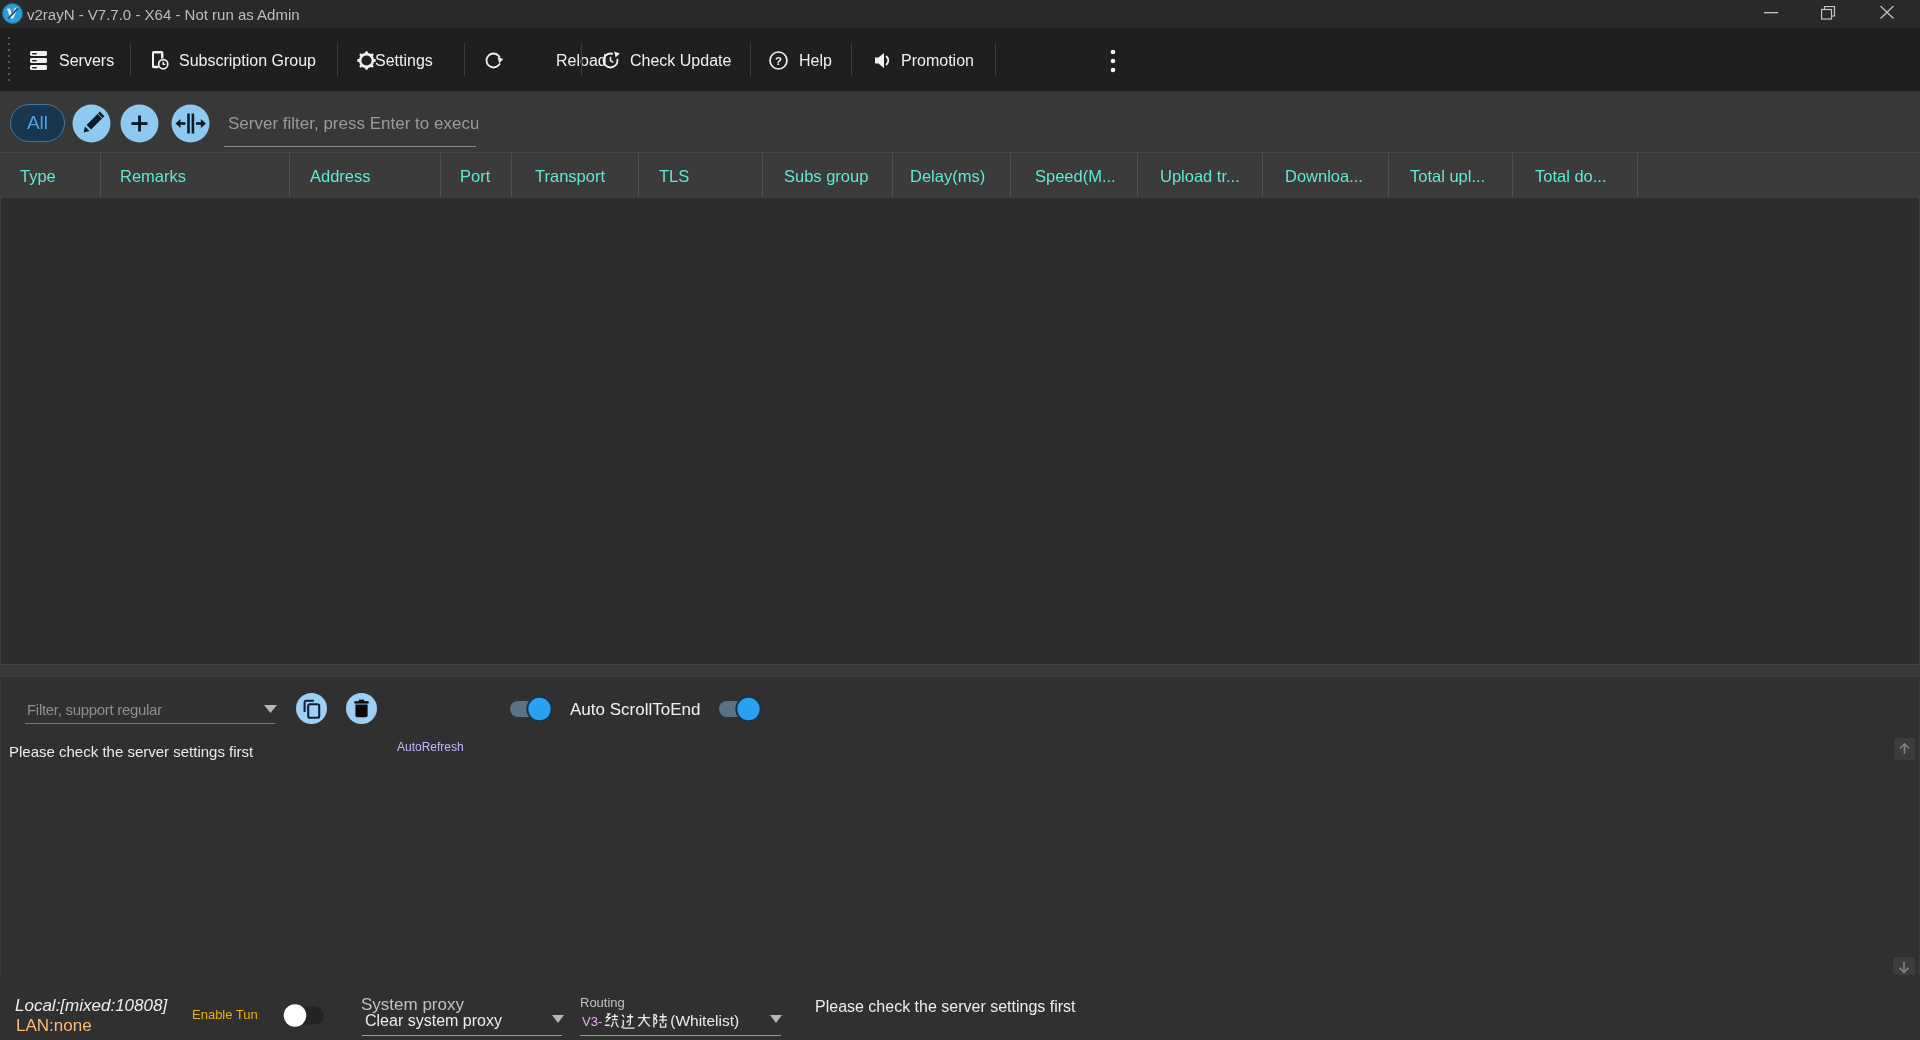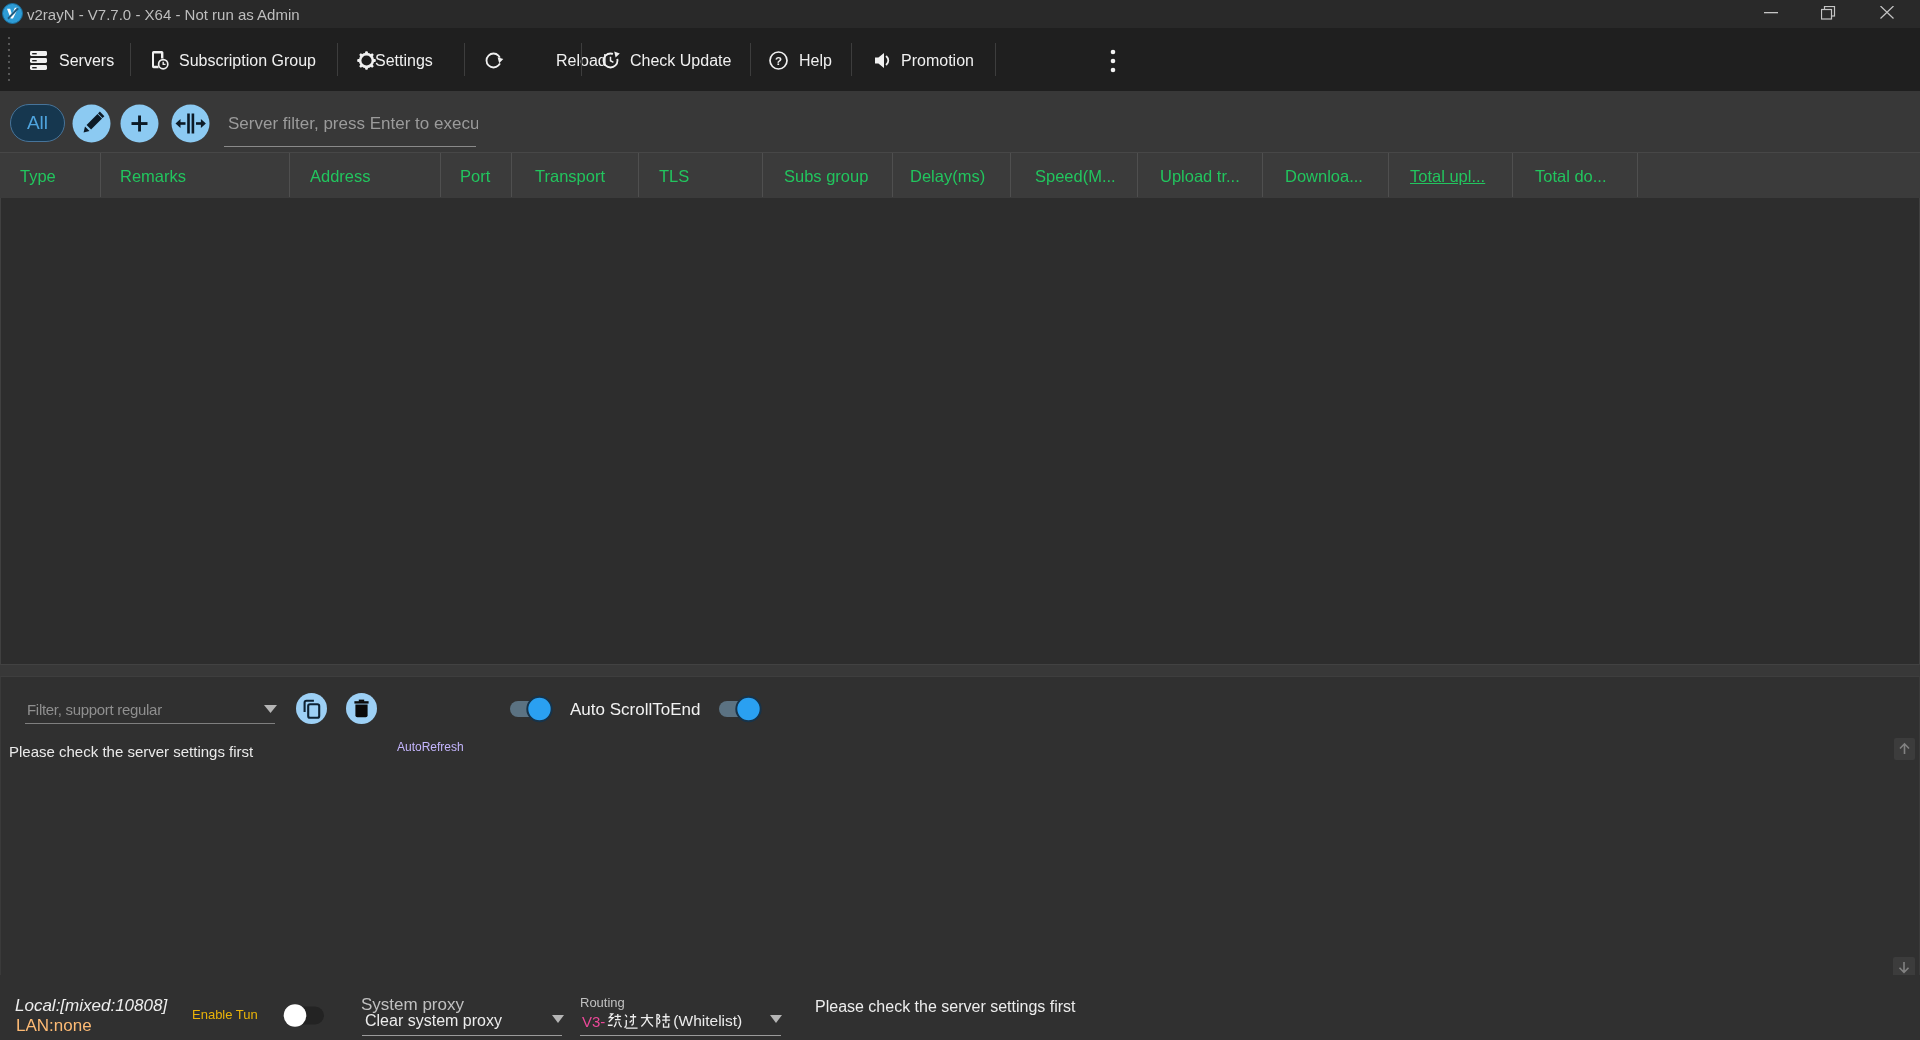--- a/index.html
+++ b/index.html
@@ -146,21 +146,21 @@
   <rect x="25" y="18.2" width="6" height="2.6" fill="#0c1a26"></rect>
   <path d="M29.9 15 v9 l5 -4.5 z" fill="#0c1a26"></path>
 </svg>
 
 <div class="abs" style="left:228px;top:114px;font-size:17px;color:#9b9b9b;white-space:nowrap;width:250px;overflow:hidden;">Server filter, press Enter to execute</div>
 <div class="abs" style="left:224px;top:146px;width:252px;height:1px;background:#8a8a8a;"></div>
 
 <div class="abs" id="thead" style="left:0;top:152px;width:1920px;height:46px;background:#3b3b3b;border-top:1px solid #474747;box-sizing:border-box;"></div>
 <style>
  .hsep{position:absolute;top:153px;width:1px;height:44px;background:#4f4f4f;}
- .hlab{position:absolute;top:167px;font-size:16.5px;color:#22c55e;white-space:nowrap;}
+ .hlab{position:absolute;top:167px;font-size:16.5px;color:#5eead4;white-space:nowrap;}
 </style>
 <div class="hsep" style="left:100px;"></div>
 <div class="hsep" style="left:289px;"></div>
 <div class="hsep" style="left:440px;"></div>
 <div class="hsep" style="left:511px;"></div>
 <div class="hsep" style="left:638px;"></div>
 <div class="hsep" style="left:762px;"></div>
 <div class="hsep" style="left:892px;"></div>
 <div class="hsep" style="left:1010px;"></div>
 <div class="hsep" style="left:1137px;"></div>
@@ -172,21 +172,21 @@
 <div class="hlab" style="left:120px;">Remarks</div>
 <div class="hlab" style="left:310px;">Address</div>
 <div class="hlab" style="left:460px;">Port</div>
 <div class="hlab" style="left:535px;">Transport</div>
 <div class="hlab" style="left:659px;">TLS</div>
 <div class="hlab" style="left:784px;">Subs group</div>
 <div class="hlab" style="left:910px;">Delay(ms)</div>
 <div class="hlab" style="left:1035px;">Speed(M...</div>
 <div class="hlab" style="left:1160px;">Upload tr...</div>
 <div class="hlab" style="left:1285px;">Downloa...</div>
-<div class="hlab" style="left:1410px;text-decoration:underline;">Total upl...</div>
+<div class="hlab" style="left:1410px;">Total upl...</div>
 <div class="hlab" style="left:1535px;">Total do...</div>
 
 <div class="abs" id="tbody" style="left:0;top:198px;width:1920px;height:467px;background:#2d2d2d;border-left:1px solid #404040;border-right:1px solid #404040;border-bottom:1px solid #424242;box-sizing:border-box;"></div>
 
 <div class="abs" style="left:0;top:665px;width:1920px;height:11px;background:#383838;"></div>
 
 <div class="abs" id="lower" style="left:0;top:676px;width:1920px;height:299px;background:#303030;border-top:1px solid #3e3e3e;border-left:1px solid #3a3a3a;border-right:1px solid #3a3a3a;box-sizing:border-box;"></div>
 
 <div class="abs" style="left:27px;top:701px;font-size:15px;letter-spacing:-0.3px;color:#8f8f8f;">Filter, support regular</div>
 <svg class="abs" style="left:264px;top:705px;" width="13" height="8" viewBox="0 0 13 8">
@@ -240,21 +240,21 @@
   <circle cx="13" cy="12.5" r="11.3" fill="#ffffff"></circle>
 </svg>
 <div class="abs" style="left:361px;top:995px;font-size:17px;color:#c0c0c0;">System proxy</div>
 <div class="abs" style="left:365px;top:1012px;font-size:16px;color:#ececec;">Clear system proxy</div>
 <svg class="abs" style="left:552px;top:1015px;" width="12" height="8" viewBox="0 0 12 8">
     <path d="M0 0 h12 l-6 8 z" fill="#b5b5b5"></path>
   </svg>
 <div class="abs" style="left:362px;top:1035px;width:200px;height:1px;background:#9b9b9b;"></div>
 <div class="abs" style="left:580px;top:995px;font-size:13px;color:#c0c0c0;">Routing</div>
 <div class="abs row" style="left:582px;top:1011px;height:20px;">
-  <span style="font-size:15px;color:#ec4899;">V3-</span>
+  <span style="font-size:13px;color:#f0abfc;">V3-</span>
   <svg width="66" height="18" viewBox="0 0 70 18" style="margin:0 1px 0 1px;">
     <g stroke="#ececec" stroke-width="1.4" fill="none">
 
       <path d="M4 1.5 L7 1.5 L3.5 5.5 L7.5 5.5 L3 10 M2 13.5 L7 13.5 M9 4 H16 M12.5 1.5 V6.5 M9.5 7.5 H15.5 M11 9.5 Q10.5 13 8.5 15.5 M13.5 9.5 Q14 13.5 16.5 15.5"></path>
 
       <path d="M20 2.5 Q22 3 22 5 M21.5 8 V13 Q21.5 15.2 19.5 16 M21 16.5 H33.5 M25.5 4.5 H32 M29 1.5 V11 Q29 13 27 13.5 M25 10.5 Q26.5 9.5 27.5 8"></path>
 
       <path d="M37 5.5 H50 M43.5 1.5 V5.5 M43.5 5.5 Q42.5 10.5 37.5 14.8 M43.5 5.5 Q44.5 10.5 49.8 14.8"></path>
 
       <path d="M54 1.5 V16 M54.5 2 C57.5 2.5 57.5 5 55 6.5 C58 7.5 58 11 55 12 M63.5 1 V11.5 M60 4.5 H67.5 M59.5 8 H68 M61 11.5 V15.5 H66.5 V11.5"></path>

